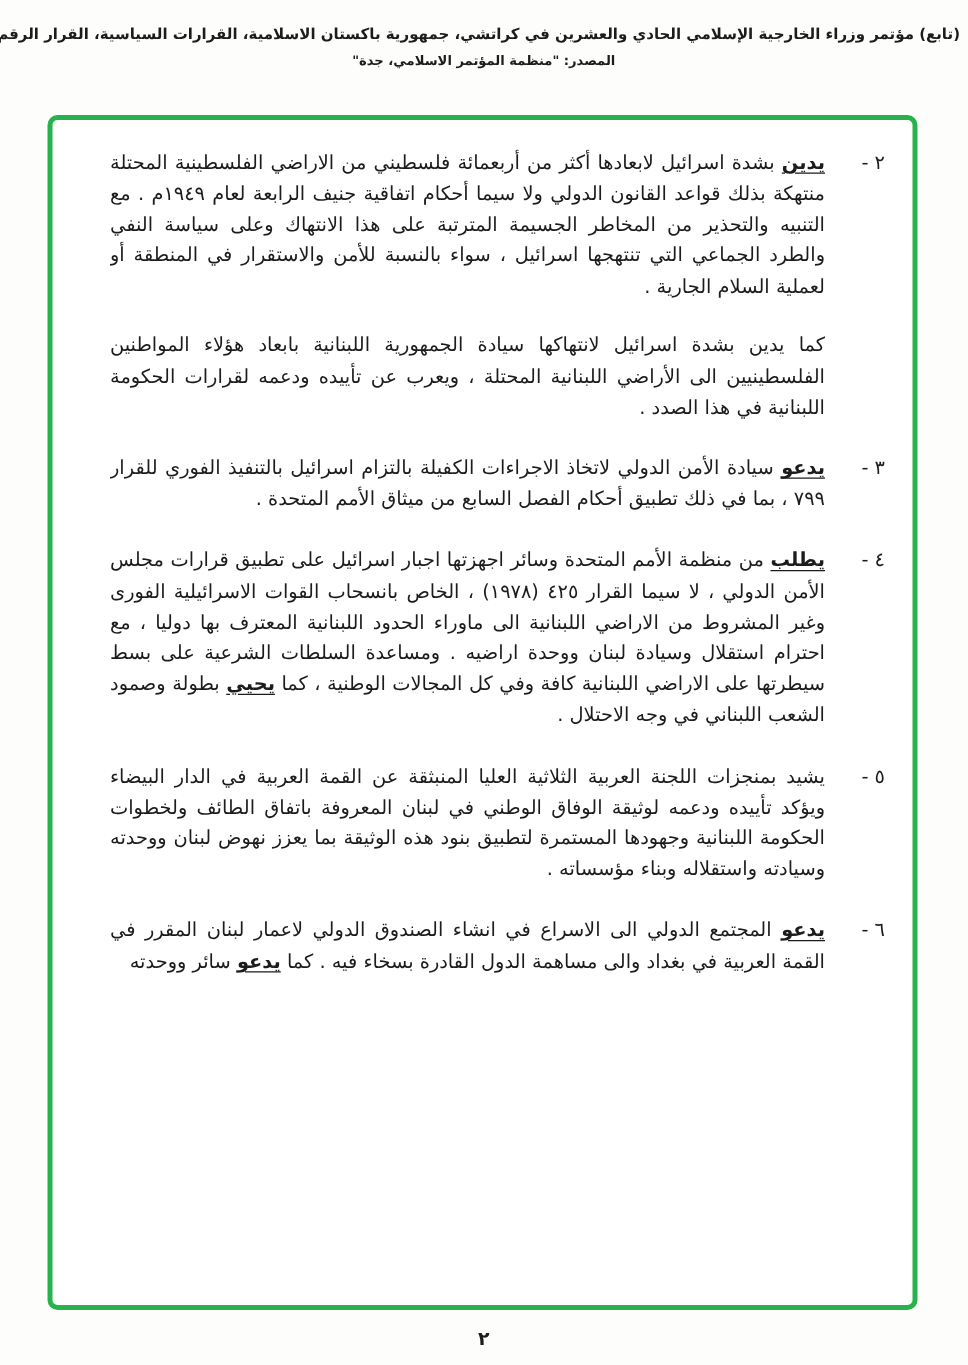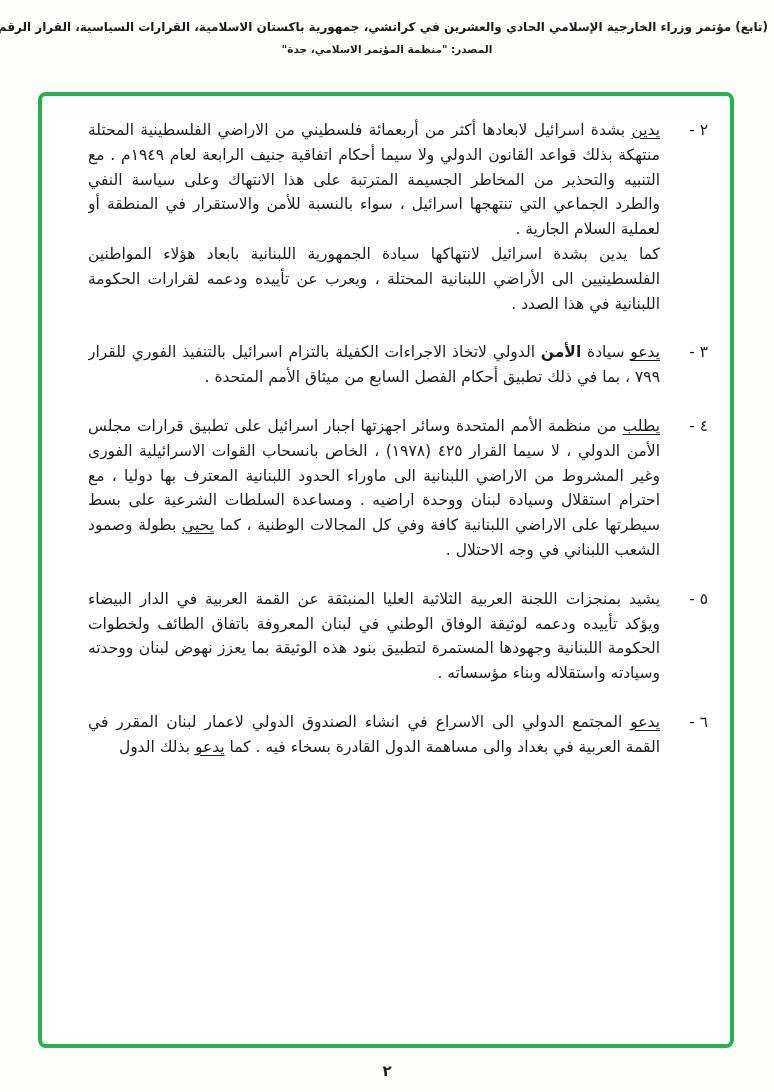--- a/index.html
+++ b/index.html
@@ -66,27 +66,29 @@
     line-height: 1.6;
     white-space: nowrap;
   }
   .para-text {
     flex: 1;
     font-size: 15.5px;
     line-height: 1.6;
     text-align: justify;
   }
   .block.continuation {
+    margin-top: 22px;
   }
   .u {
     text-decoration: underline;
     text-underline-offset: 3px;
+    font-weight: bold;
   }
   .b {
-    font-weight: bold;
+    font-weight: normal;
   }
   .doc-footer {
     position: absolute;
     bottom: 12px;
     left: 0;
     right: 0;
     text-align: center;
     font-size: 15px;
     font-weight: bold;
   }
@@ -126,19 +128,19 @@
   <div class="para">
     <div class="para-num">٥ -</div>
     <div class="para-text">
           <div class="block"><span>يشيد بمنجزات اللجنة العربية الثلاثية العليا المنبثقة عن القمة العربية في الدار البيضاء ويؤكد تأييده ودعمه لوثيقة الوفاق الوطني في لبنان المعروفة باتفاق الطائف ولخطوات الحكومة اللبنانية وجهودها المستمرة لتطبيق بنود هذه الوثيقة بما يعزز نهوض لبنان ووحدته وسيادته واستقلاله وبناء مؤسساته .</span></div>
         </div>
   </div>
 
   <div class="para">
     <div class="para-num">٦ -</div>
     <div class="para-text">
-          <div class="block"><span class="u">يدعو</span><span> المجتمع الدولي الى الاسراع في انشاء الصندوق الدولي لاعمار لبنان المقرر في القمة العربية في بغداد والى مساهمة الدول القادرة بسخاء فيه . كما </span><span class="u">يدعو</span><span> بذلك الدول</span></div>
+          <div class="block"><span class="u">يدعو</span><span> المجتمع الدولي الى الاسراع في انشاء الصندوق الدولي لاعمار لبنان المقرر في القمة العربية في بغداد والى مساهمة الدول القادرة بسخاء فيه . كما </span><span class="u">يدعو</span><span> سائر ووحدته</span></div>
         </div>
   </div>
 </div>
 </div>
 
 <div class="doc-footer">٢</div>
 
 </body></html>

